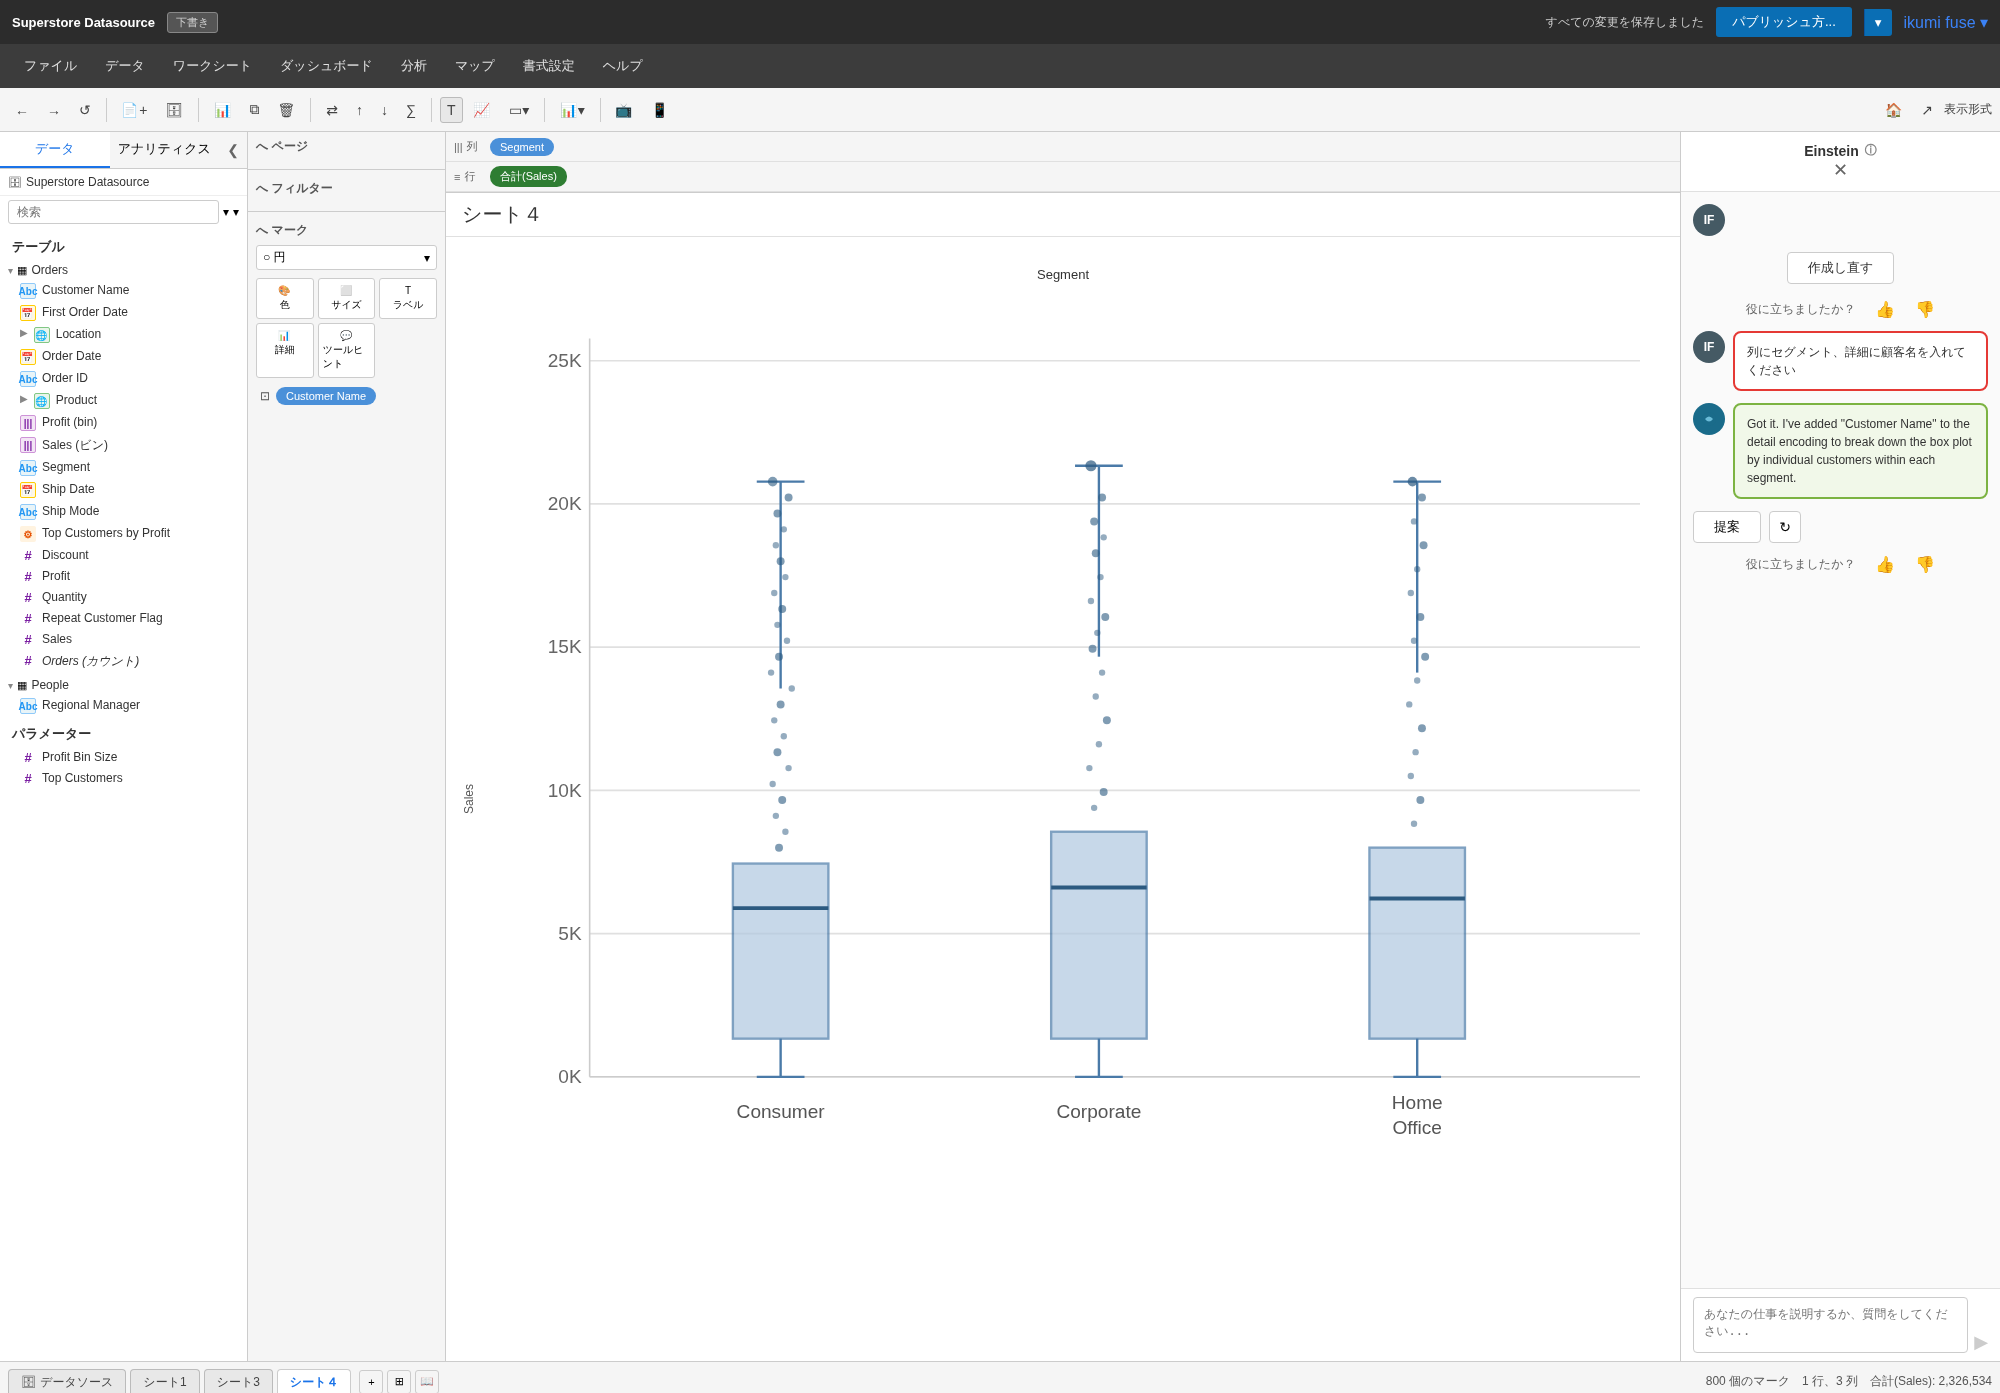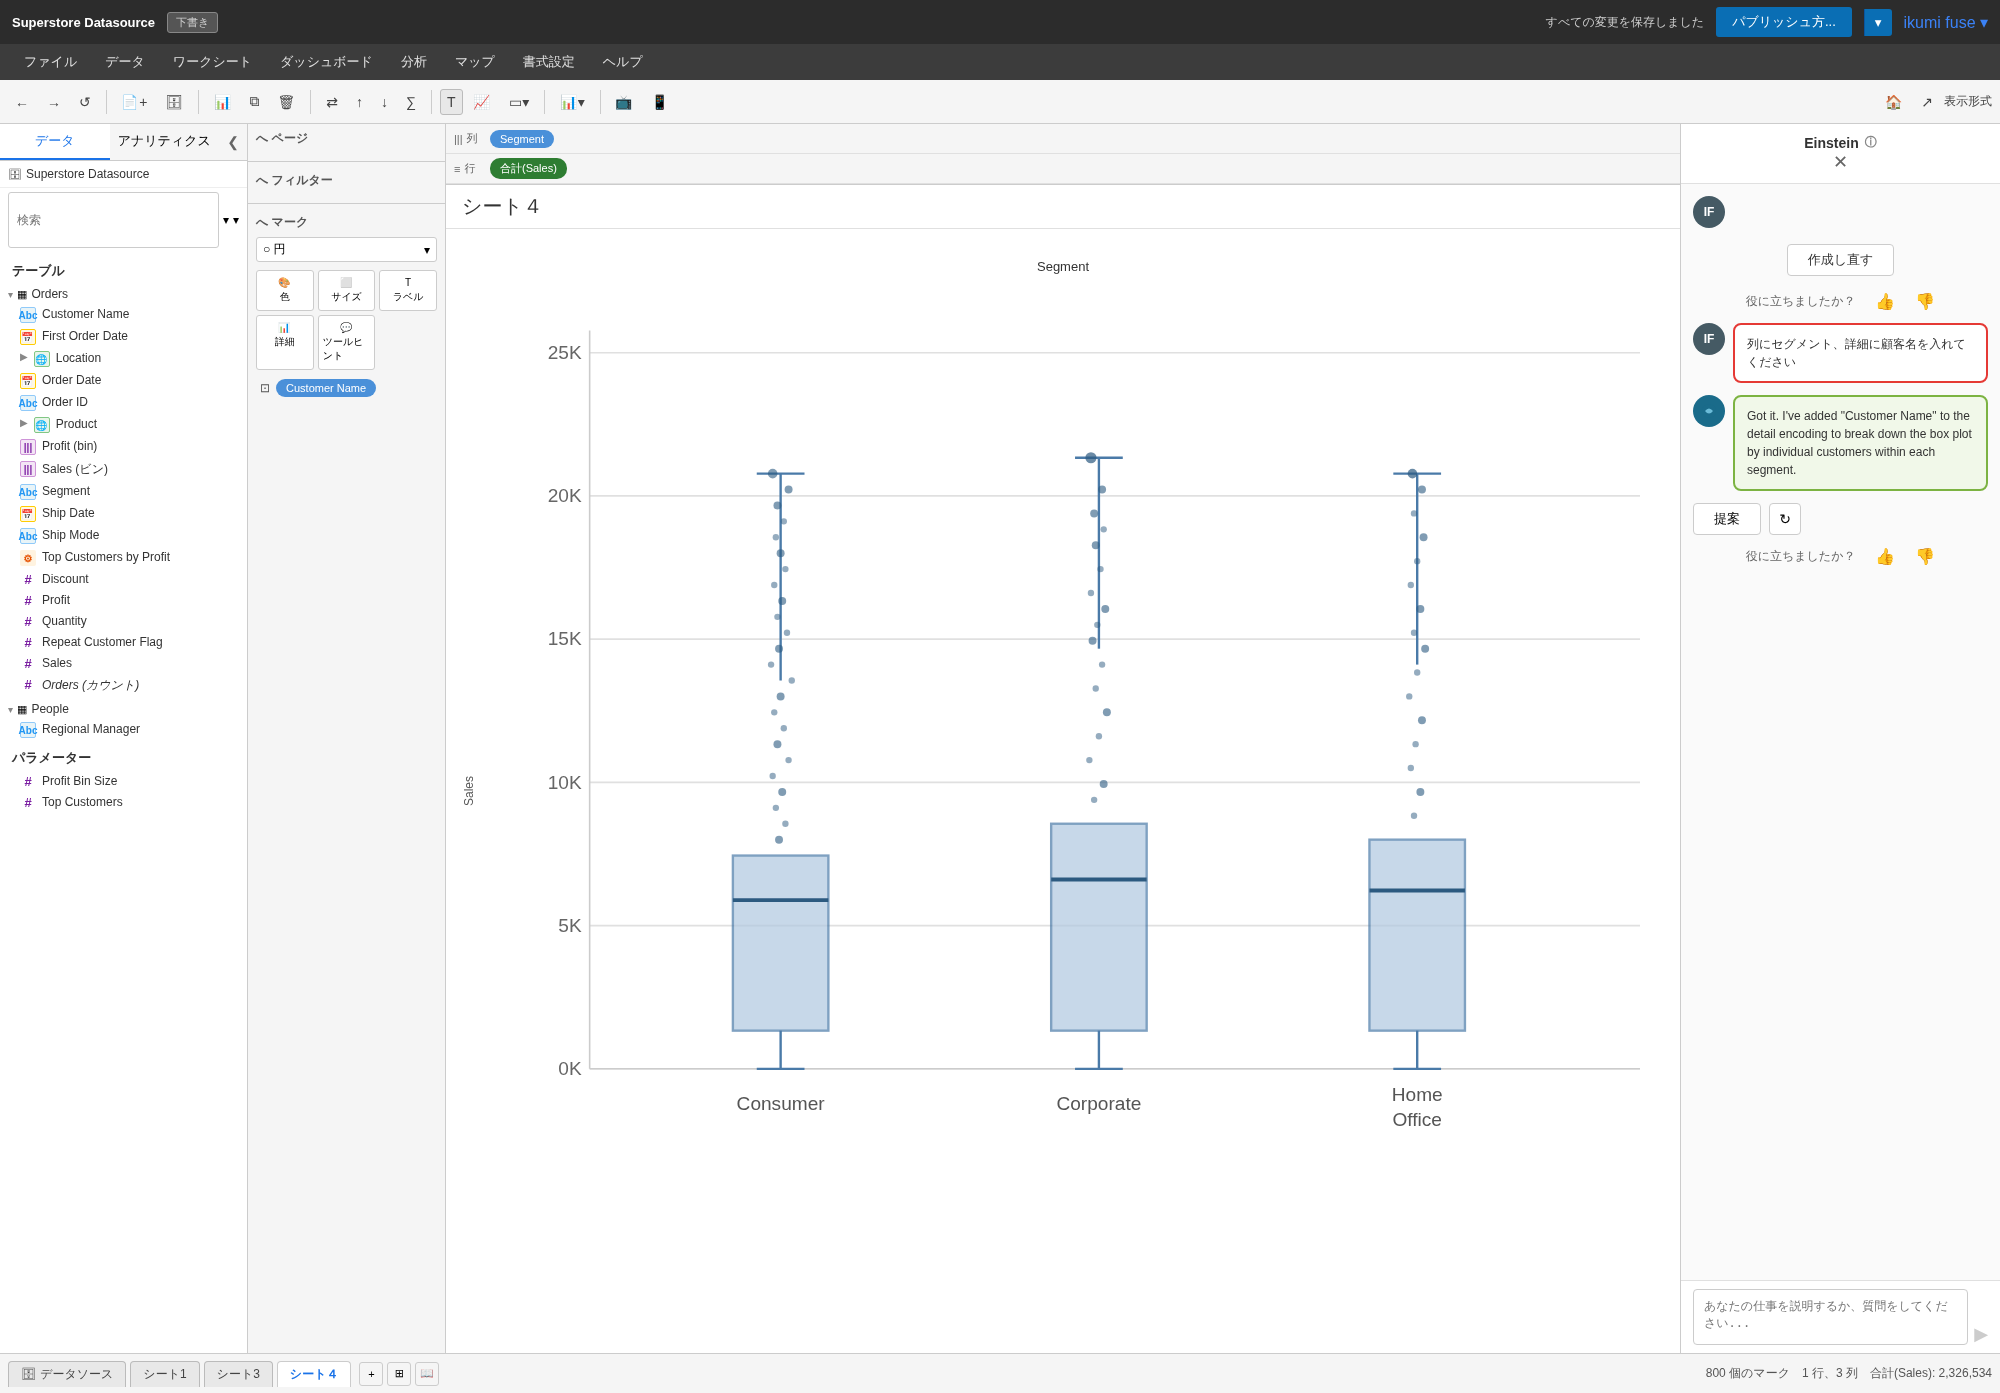--- a/index.html
+++ b/index.html
@@ -13,21 +13,21 @@
     #title-bar .app-title { color: #fff; font-size: 13px; font-weight: bold; }
     #title-bar .draft-badge { background: #555; color: #ccc; font-size: 11px; padding: 2px 8px; border-radius: 3px; border: 1px solid #888; }
     #title-bar .spacer { flex: 1; }
     #title-bar .save-status { color: #ccc; font-size: 12px; }
     #title-bar .publish-btn { background: #0a6eb4; color: #fff; border: none; padding: 6px 16px; border-radius: 3px; font-size: 13px; cursor: pointer; }
     #title-bar .publish-arrow { background: #0a6eb4; color: #fff; border: none; border-left: 1px solid #0856a0; padding: 6px 10px; border-radius: 0 3px 3px 0; cursor: pointer; }
     #title-bar .user-info { color: #3b82f6; font-size: 16px; text-align: center; }
 
     
     #menu-bar {
-      display: flex; align-items: center; background: #3c3c3c; height: 36px; padding: 0 12px; gap: 4px;
+      display: flex; align-items: center; background: #3c3c3c; height: 44px; padding: 0 12px; gap: 4px;
     }
     #menu-bar .menu-item { color: #e0e0e0; padding: 4px 12px; cursor: pointer; font-size: 13px; border-radius: 3px; }
 
     
     #toolbar {
       display: flex; align-items: center; background: #f5f5f5; height: 44px; padding: 0 8px; gap: 4px;
       border-bottom: 1px solid #ccc;
     }
     .toolbar-btn { background: transparent; border: 1px solid transparent; padding: 4px 6px; border-radius: 3px; cursor: pointer; font-size: 14px; color: #444; }
     .toolbar-sep { width: 1px; height: 24px; background: #ccc; margin: 0 4px; }
@@ -39,21 +39,21 @@
     
     #left-panel { width: 248px; background: #fff; border-right: 1px solid #ccc; display: flex; flex-direction: column; overflow: hidden; }
     
     #data-analytics-tabs { display: flex; border-bottom: 1px solid #ccc; background: #f5f5f5; }
     .tab-btn { flex: 1; padding: 8px 4px; text-align: center; cursor: pointer; font-size: 13px; border: none; background: transparent; border-bottom: 2px solid transparent; }
     .tab-btn.active { border-bottom-color: #1a73e8; color: #1a73e8; background: #fff; }
     #panel-collapse { width: 28px; height: 36px; display: flex; align-items: center; justify-content: center; cursor: pointer; background: transparent; border: none; font-size: 14px; color: #666; }
     
     #data-source-row { display: flex; align-items: center; padding: 6px 8px; font-size: 12px; color: #333; border-bottom: 1px solid #eee; gap: 4px; }
     #search-row { display: flex; align-items: center; padding: 4px 8px; gap: 4px; }
-    #search-input { flex: 1; border: 1px solid #ccc; border-radius: 3px; padding: 20px 8px; font-size: 12px; }
+    #search-input { flex: 1; border: 1px solid #ccc; border-radius: 3px; padding: 4px 8px; font-size: 12px; }
     
     #field-list { flex: 1; overflow-y: auto; padding: 4px 0; }
     .section-header { font-weight: bold; font-size: 13px; padding: 6px 12px 4px; color: #333; }
     .field-group { margin-bottom: 2px; }
     .field-group-header { display: flex; align-items: center; padding: 3px 8px; cursor: pointer; gap: 4px; }
     .field-item { display: flex; align-items: flex-start; padding: 3px 8px 3px 20px; cursor: pointer; gap: 6px; }
     .field-icon { width: 16px; height: 16px; display: inline-flex; align-items: center; justify-content: center; font-size: 10px; font-weight: bold; border-radius: 2px; flex-shrink: 0; }
     .field-icon.abc { background: #e8f4f8; color: #2196f3; border: 1px solid #90caf9; }
     .field-icon.date { background: #fff8e1; color: #f57f17; border: 1px solid #ffcc02; }
     .field-icon.geo { background: #e8f5e9; color: #388e3c; border: 1px solid #81c784; }

